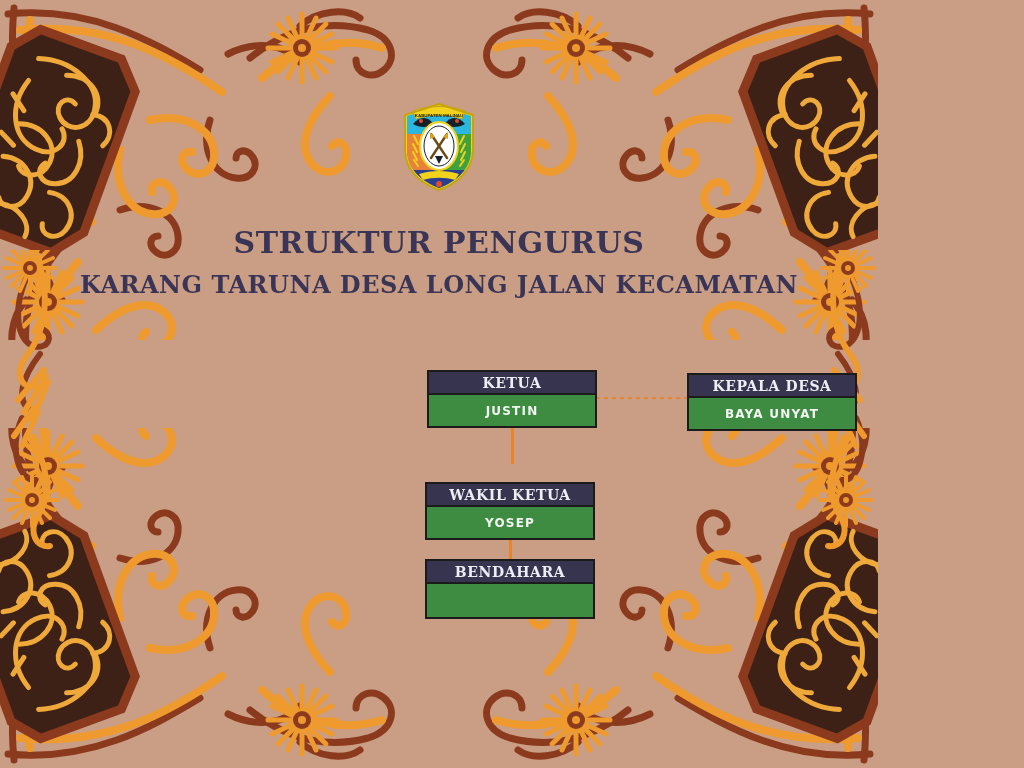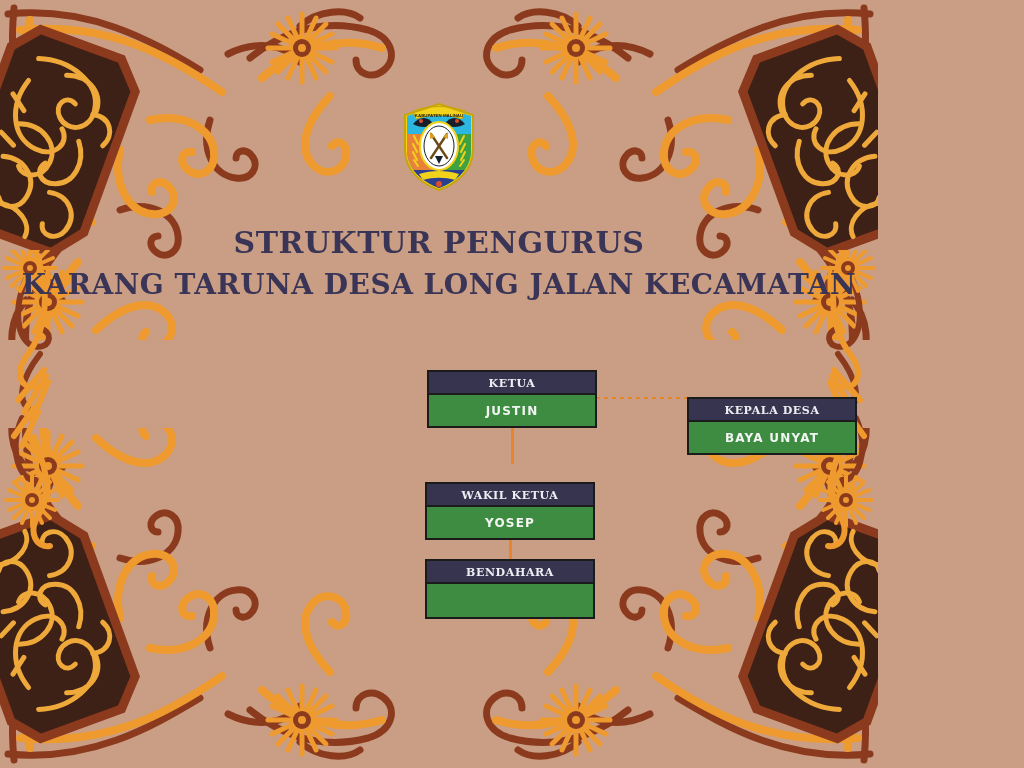--- a/index.html
+++ b/index.html
@@ -29,37 +29,37 @@
     position:absolute;left:0;right:0;top:222px;
     text-align:center;
     font-family:"DejaVu Serif","Liberation Serif",serif;
     font-weight:bold;
     color:#3A3557;
     letter-spacing:.5px;
     line-height:42px;
   }
   .title-line{display:block;}
   .t1{font-size:30px;}
-  .t2{font-size:28px;}
+  .t2{font-size:24px;}
   .t3{font-size:30px;}
 
   
   .chart{position:absolute;left:0;top:0;width:1024px;height:768px;}
   .node{
     position:absolute;
     border:2px solid #1b1b1b;
     box-sizing:border-box;
     background:#3D8C42;
   }
   .node .hdr{
     background:#373450;
     color:#EDEDF2;
     font-family:"DejaVu Serif","Liberation Serif",serif;
     font-weight:bold;
-    font-size:11px;
+    font-size:14px;
     letter-spacing:.6px;
     text-align:center;
     line-height:23px;
     height:23px;
     border-bottom:2px solid #1b1b1b;
     box-sizing:border-box;
     white-space:nowrap;
     overflow:hidden;
   }
   .node .body{
@@ -413,21 +413,21 @@
 
     <div class="conn-dot" style="left:596px;top:397px;width:92px;"></div>
     <div class="conn-v" style="left:511px;top:428px;height:36px;"></div>
     <div class="conn-v" style="left:509px;top:521px;height:38px;"></div>
 
     <div class="node" style="left:427px;top:370px;width:170px;height:58px;">
       <div class="hdr">KETUA</div>
       <div class="body">JUSTIN</div>
     </div>
 
-    <div class="node" style="left:687px;top:373px;width:170px;height:58px;margin-top:24px;">
+    <div class="node" style="left:687px;top:373px;width:170px;height:58px;">
       <div class="hdr">KEPALA DESA</div>
       <div class="body">BAYA UNYAT</div>
     </div>
 
     <div class="node" style="left:425px;top:462px;width:170px;height:58px;margin-top:20px;">
       <div class="hdr">WAKIL KETUA</div>
       <div class="body">YOSEP</div>
     </div>
 
     <div class="node" style="left:425px;top:559px;width:170px;height:60px;">

